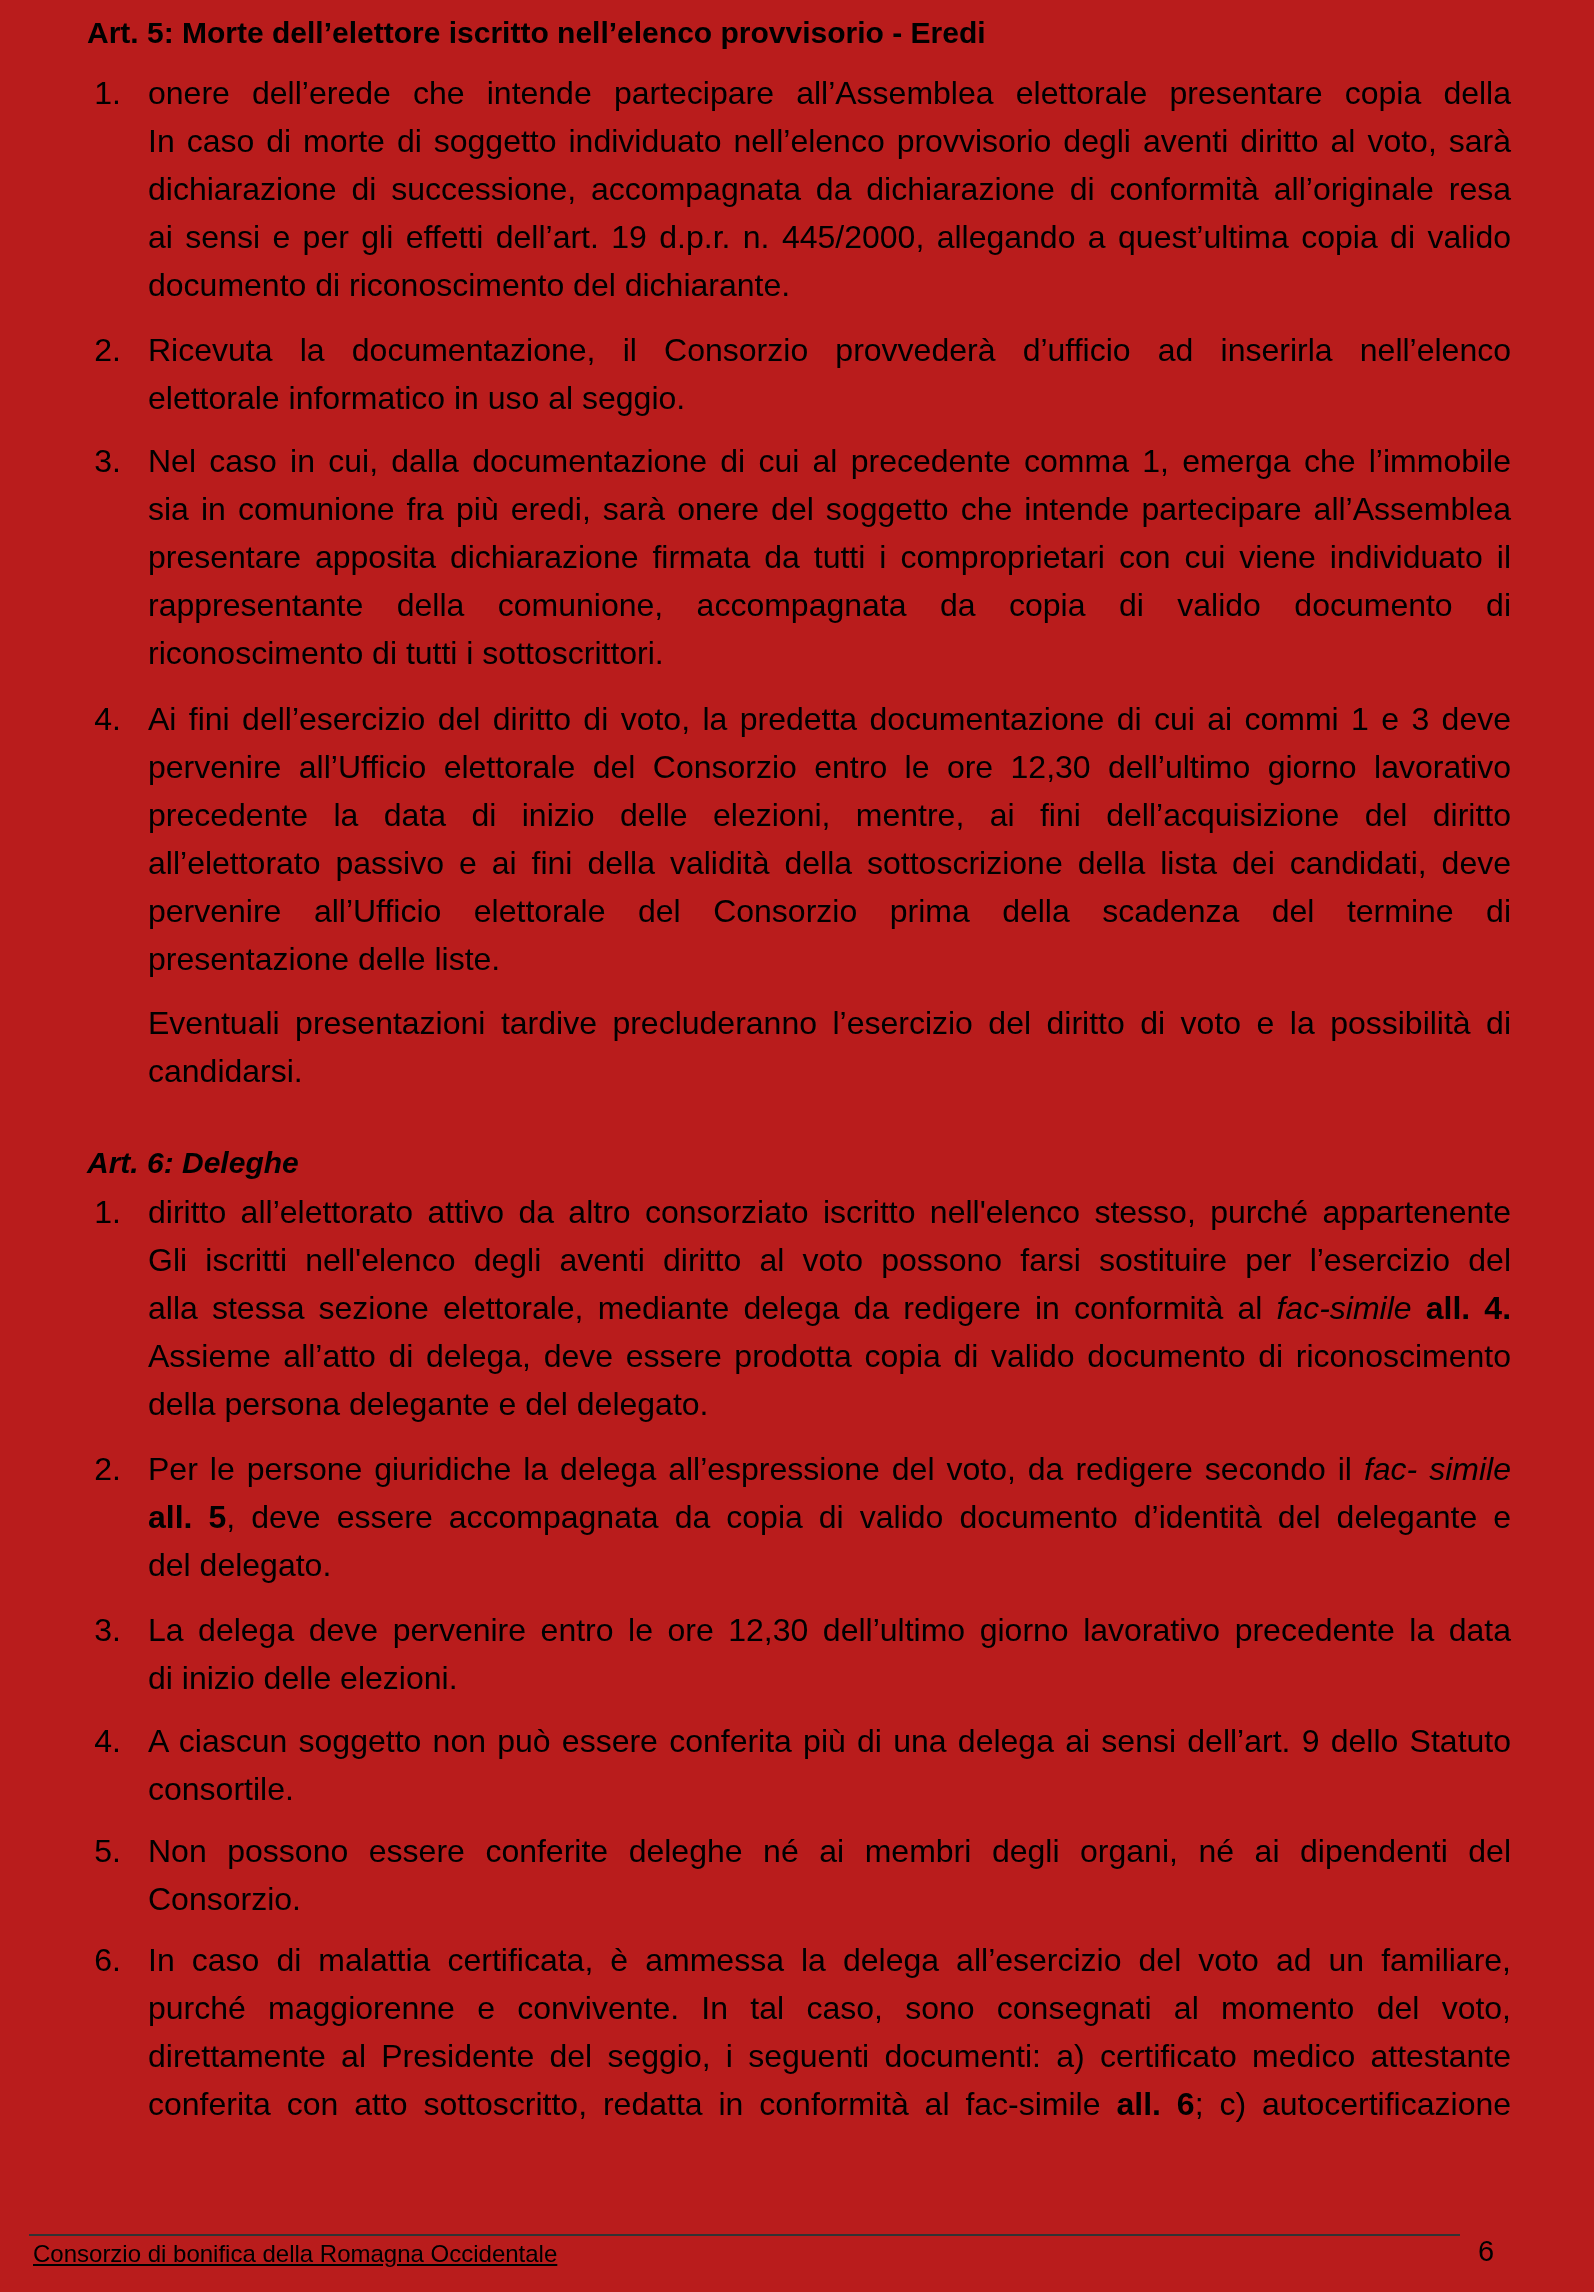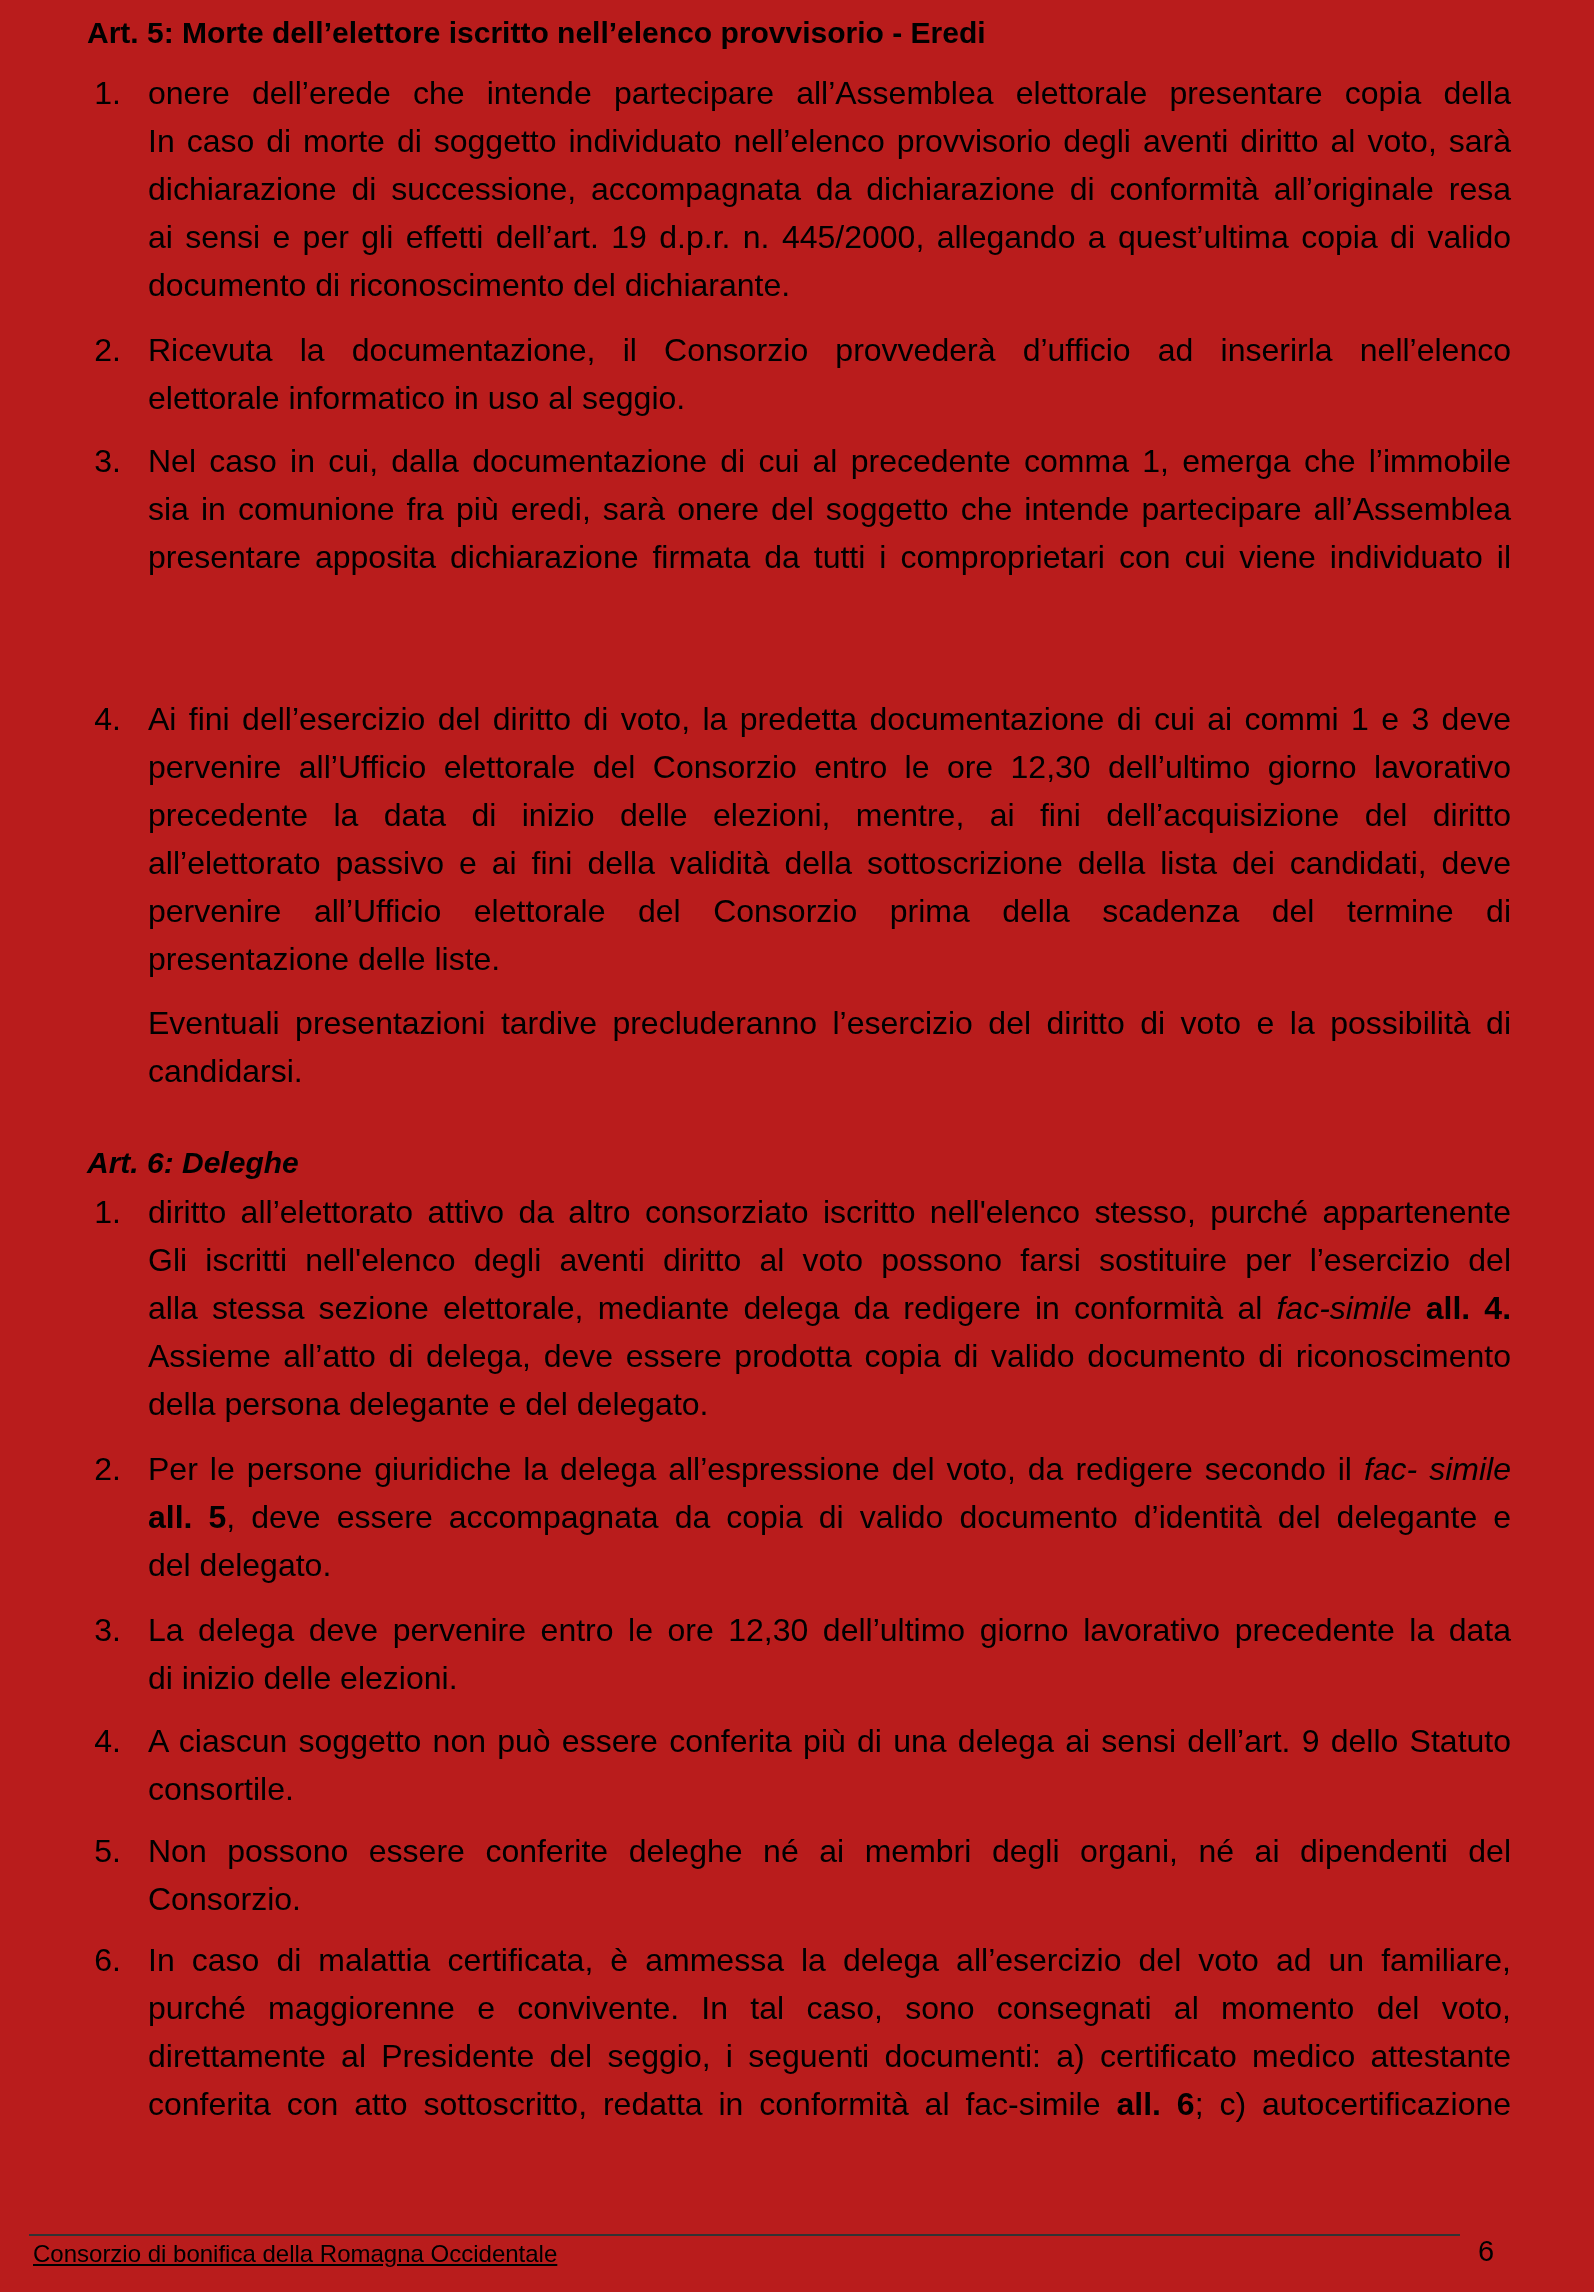--- a/index.html
+++ b/index.html
@@ -43,20 +43,22 @@
         <span class="line"><span>Ricevuta la documentazione, il Consorzio provvederà d’ufficio ad inserirla nell’elenco</span></span>
         <span class="line last"><span>elettorale informatico in uso al seggio.</span></span>
       </div>
   </div>
   <div class="item" style="top:437px;">
     <span class="num">3.</span>
     <div class="lines">
         <span class="line"><span>Nel caso in cui, dalla documentazione di cui al precedente comma 1, emerga che l’immobile</span></span>
         <span class="line"><span>sia in comunione fra più eredi, sarà onere del soggetto che intende partecipare all’Assemblea</span></span>
         <span class="line"><span>presentare apposita dichiarazione firmata da tutti i comproprietari con cui viene individuato il</span></span>
+        <span class="line"><span>rappresentante della comunione, accompagnata da copia di valido documento di</span></span>
+        <span class="line last"><span>riconoscimento di tutti i sottoscrittori.</span></span>
       </div>
   </div>
   <div class="item" style="top:695px;">
     <span class="num">4.</span>
     <div class="lines">
         <span class="line"><span>Ai fini dell’esercizio del diritto di voto, la predetta documentazione di cui ai commi 1 e 3 deve</span></span>
         <span class="line"><span>pervenire all’Ufficio elettorale del Consorzio entro le ore 12,30 dell’ultimo giorno lavorativo</span></span>
         <span class="line"><span>precedente la data di inizio delle elezioni, mentre, ai fini dell’acquisizione del diritto</span></span>
         <span class="line"><span>all’elettorato passivo e ai fini della validità della sottoscrizione della lista dei candidati, deve</span></span>
         <span class="line"><span>pervenire all’Ufficio elettorale del Consorzio prima della scadenza del termine di</span></span>

